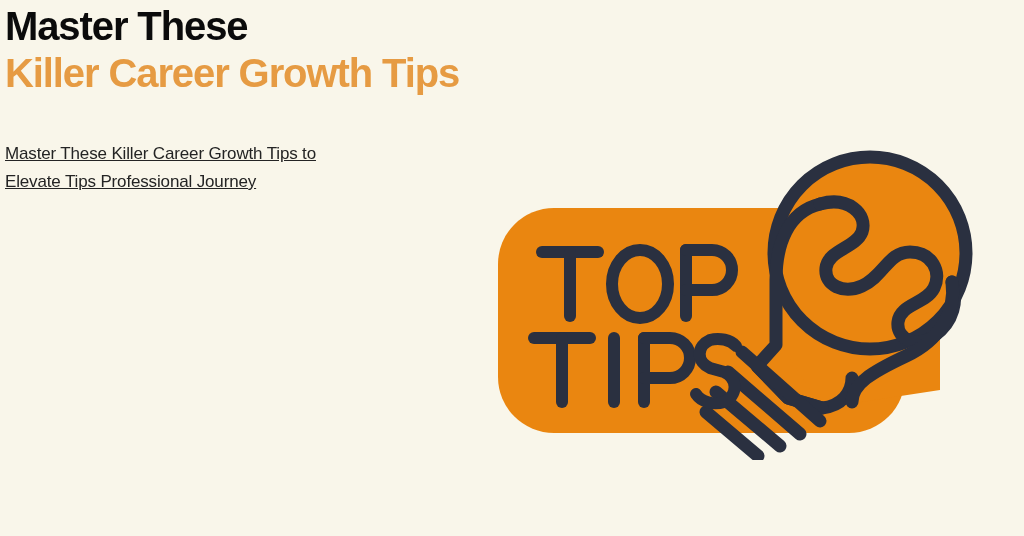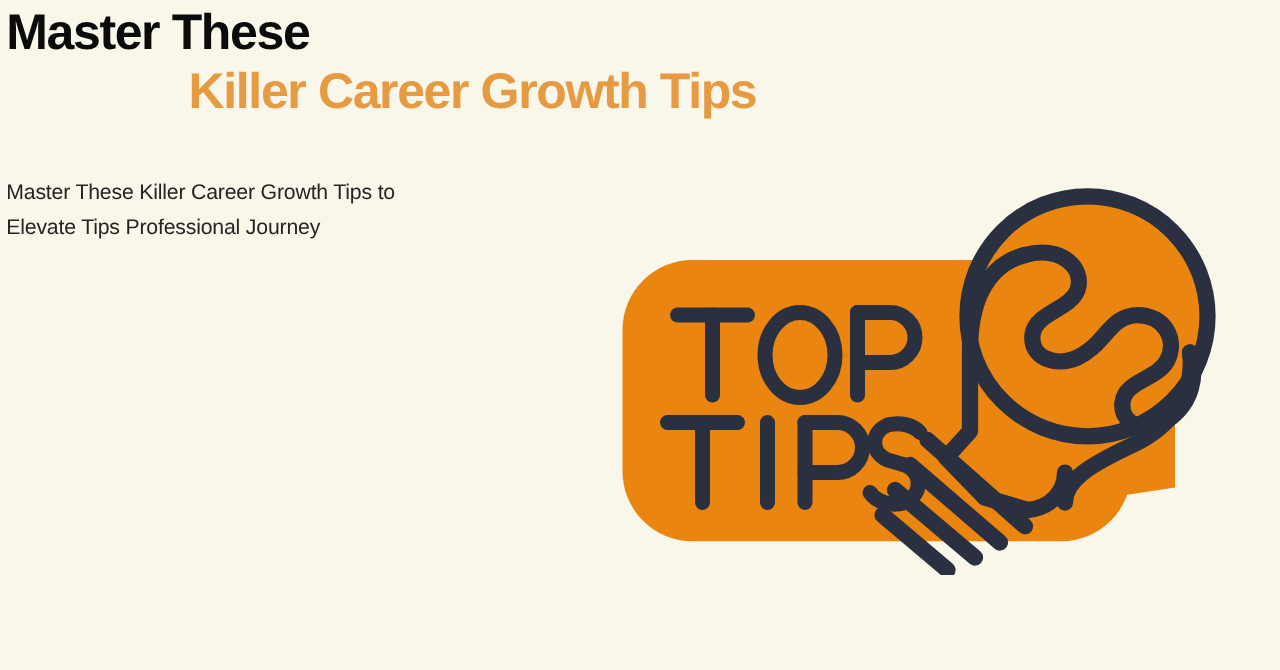--- a/index.html
+++ b/index.html
@@ -43,35 +43,35 @@
 
   .headline-line1 {
     color: #0b0b0b;
     display: block;
   }
 
   .headline-line2 {
     color: #e69b43;
     display: block;
     margin-top: 2px;
-    text-align: right;
   }
 
   .subhead {
     position: absolute;
     left: 5px;
     top: 140px;
     margin: 0;
     width: 480px;
     font-family: "Liberation Sans", sans-serif;
     font-weight: 400;
     font-size: 17px;
     line-height: 28px;
     letter-spacing: -0.15px;
     color: #242424;
+    text-decoration: underline;
   }
   .subhead span { display: block; }
 
   
   .illustration {
     position: absolute;
     left: 470px;
     top: 140px;
     width: 540px;
     height: 320px;

